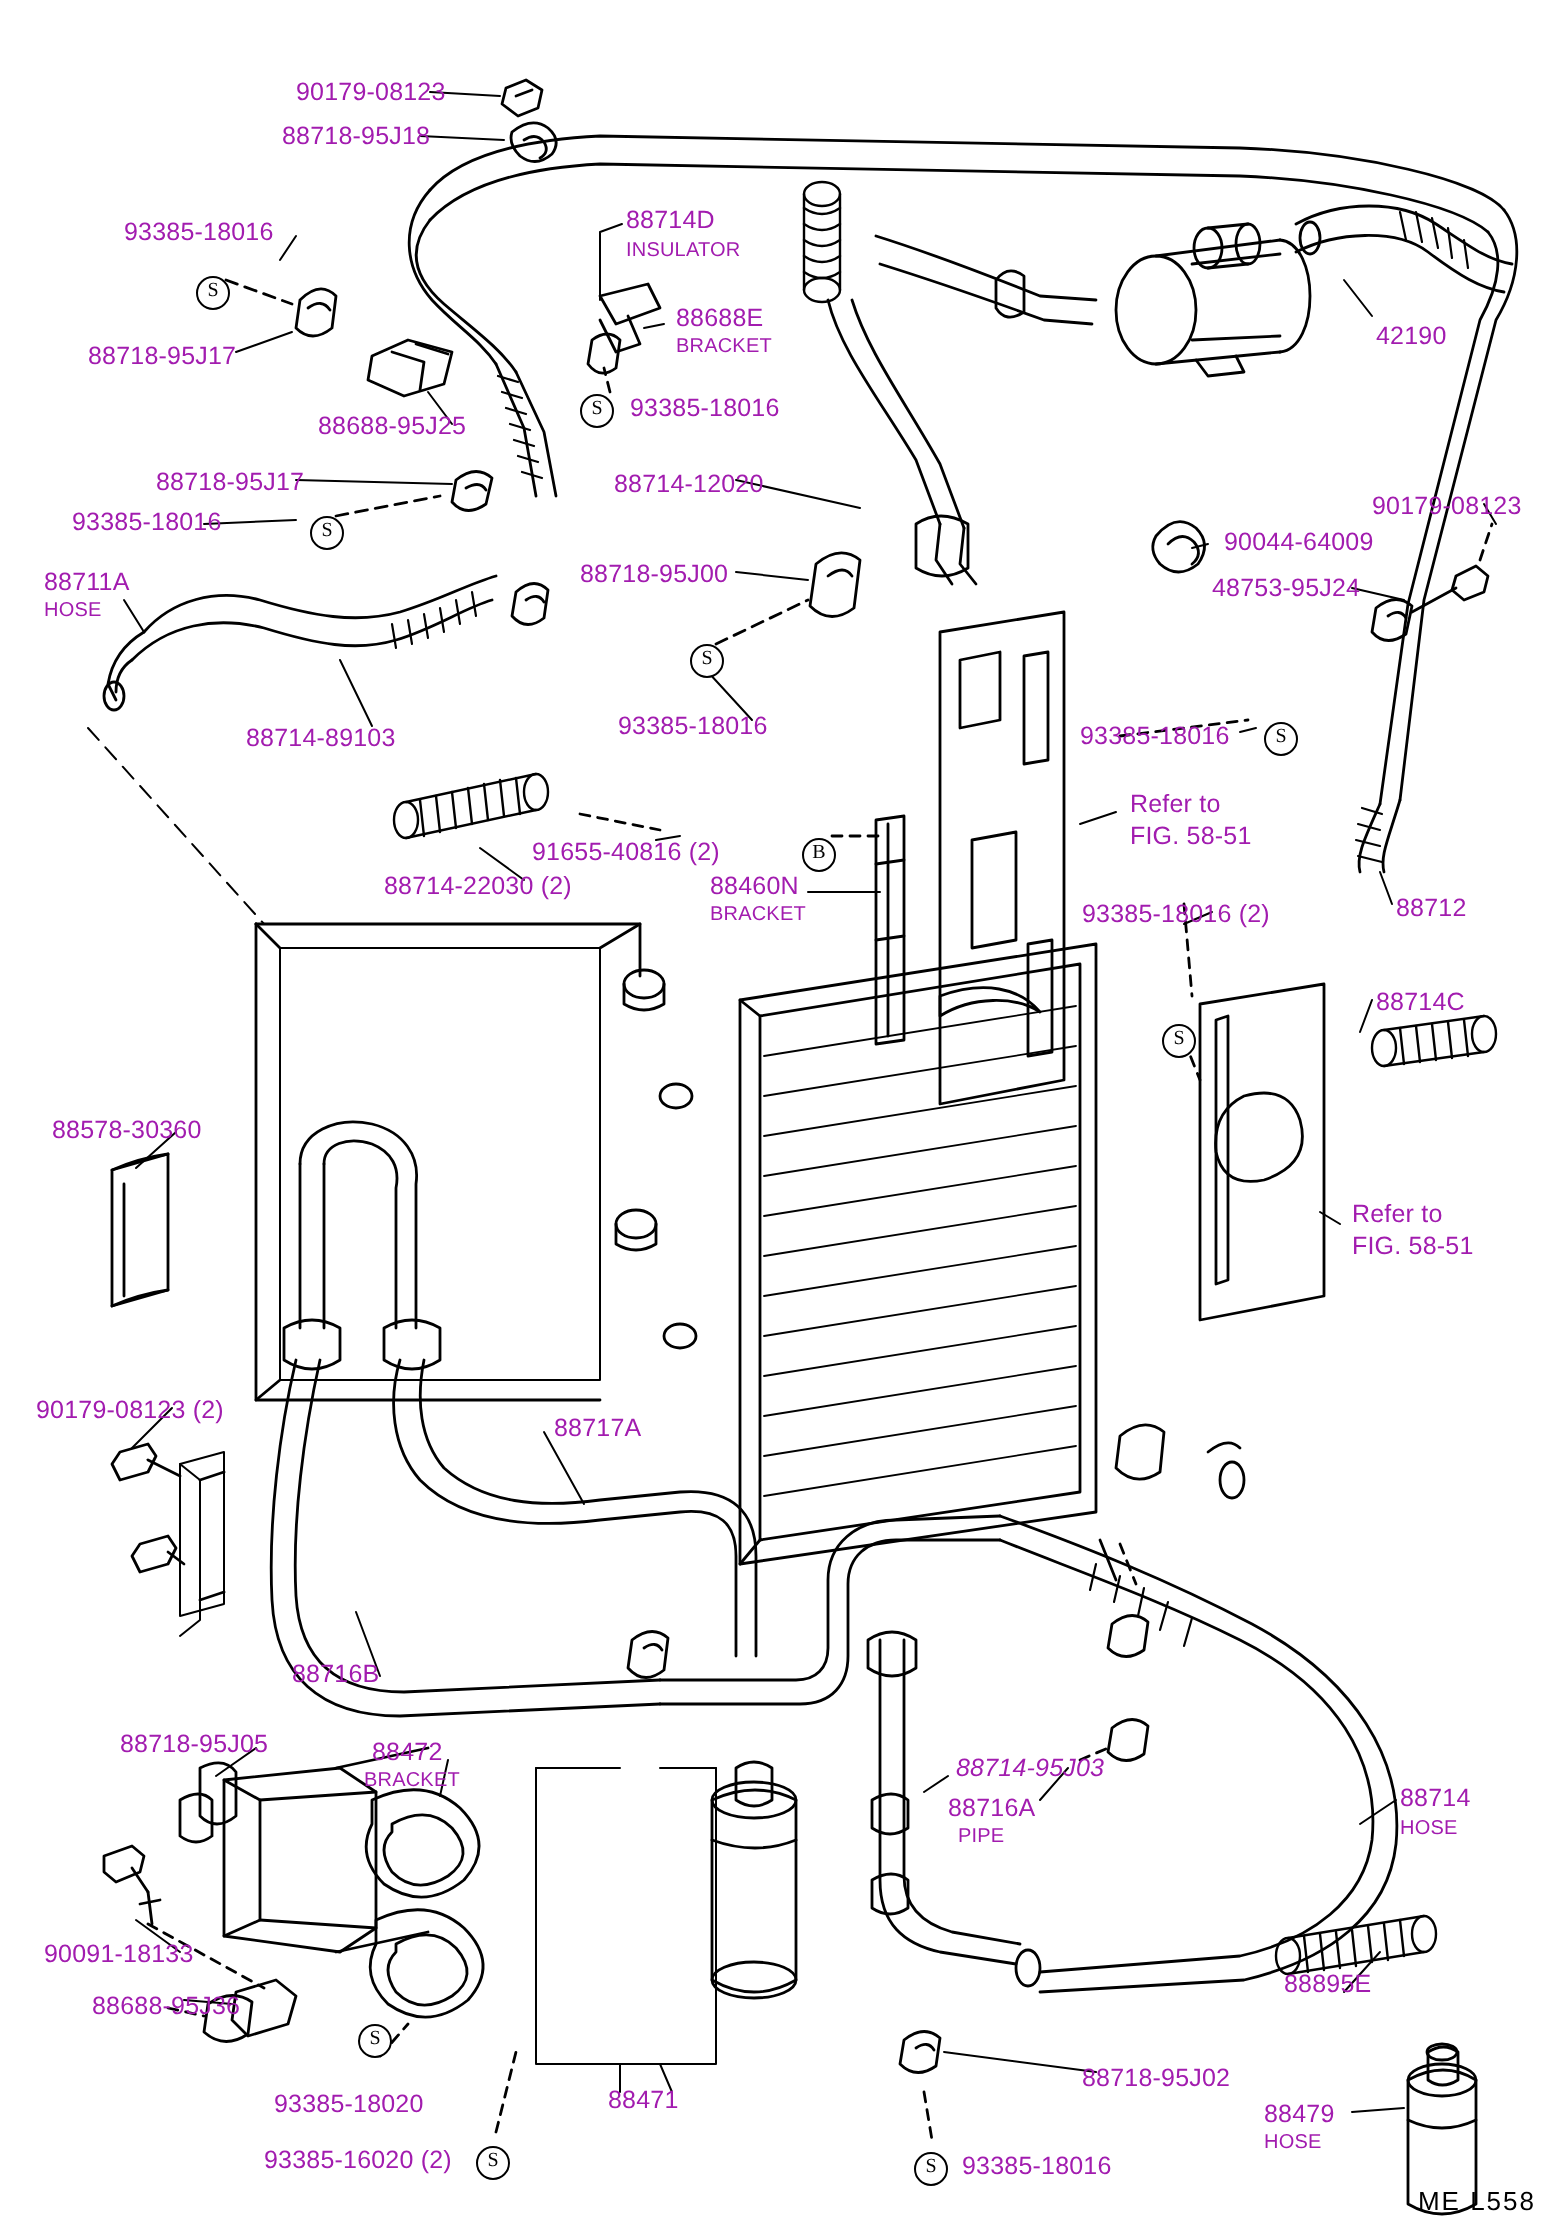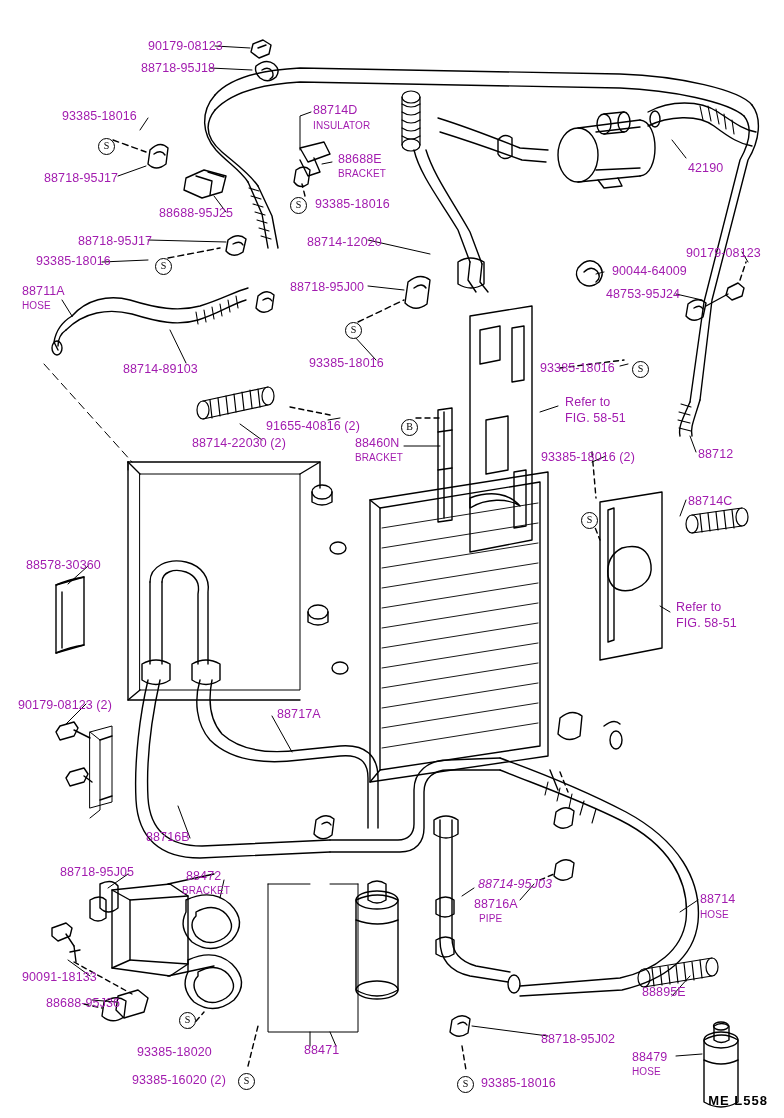--- a/index.html
+++ b/index.html
@@ -33,21 +33,21 @@
     color: #a21caf;
   }
   .lbl.b { font-weight: normal; }
   .lbl.sm { font-size: 10px; line-height: 11px; }
   .footer {
     position: absolute;
     right: 16px;
     bottom: 10px;
     font-size: 13px;
     letter-spacing: 1px;
-    font-weight: bold;
+    font-weight: normal;
   }
   .bubble {
     position: absolute;
     width: 15px;
     height: 15px;
     border: 1.3px solid #000;
     border-radius: 50%;
     font-size: 10px;
     line-height: 14px;
     text-align: center;

